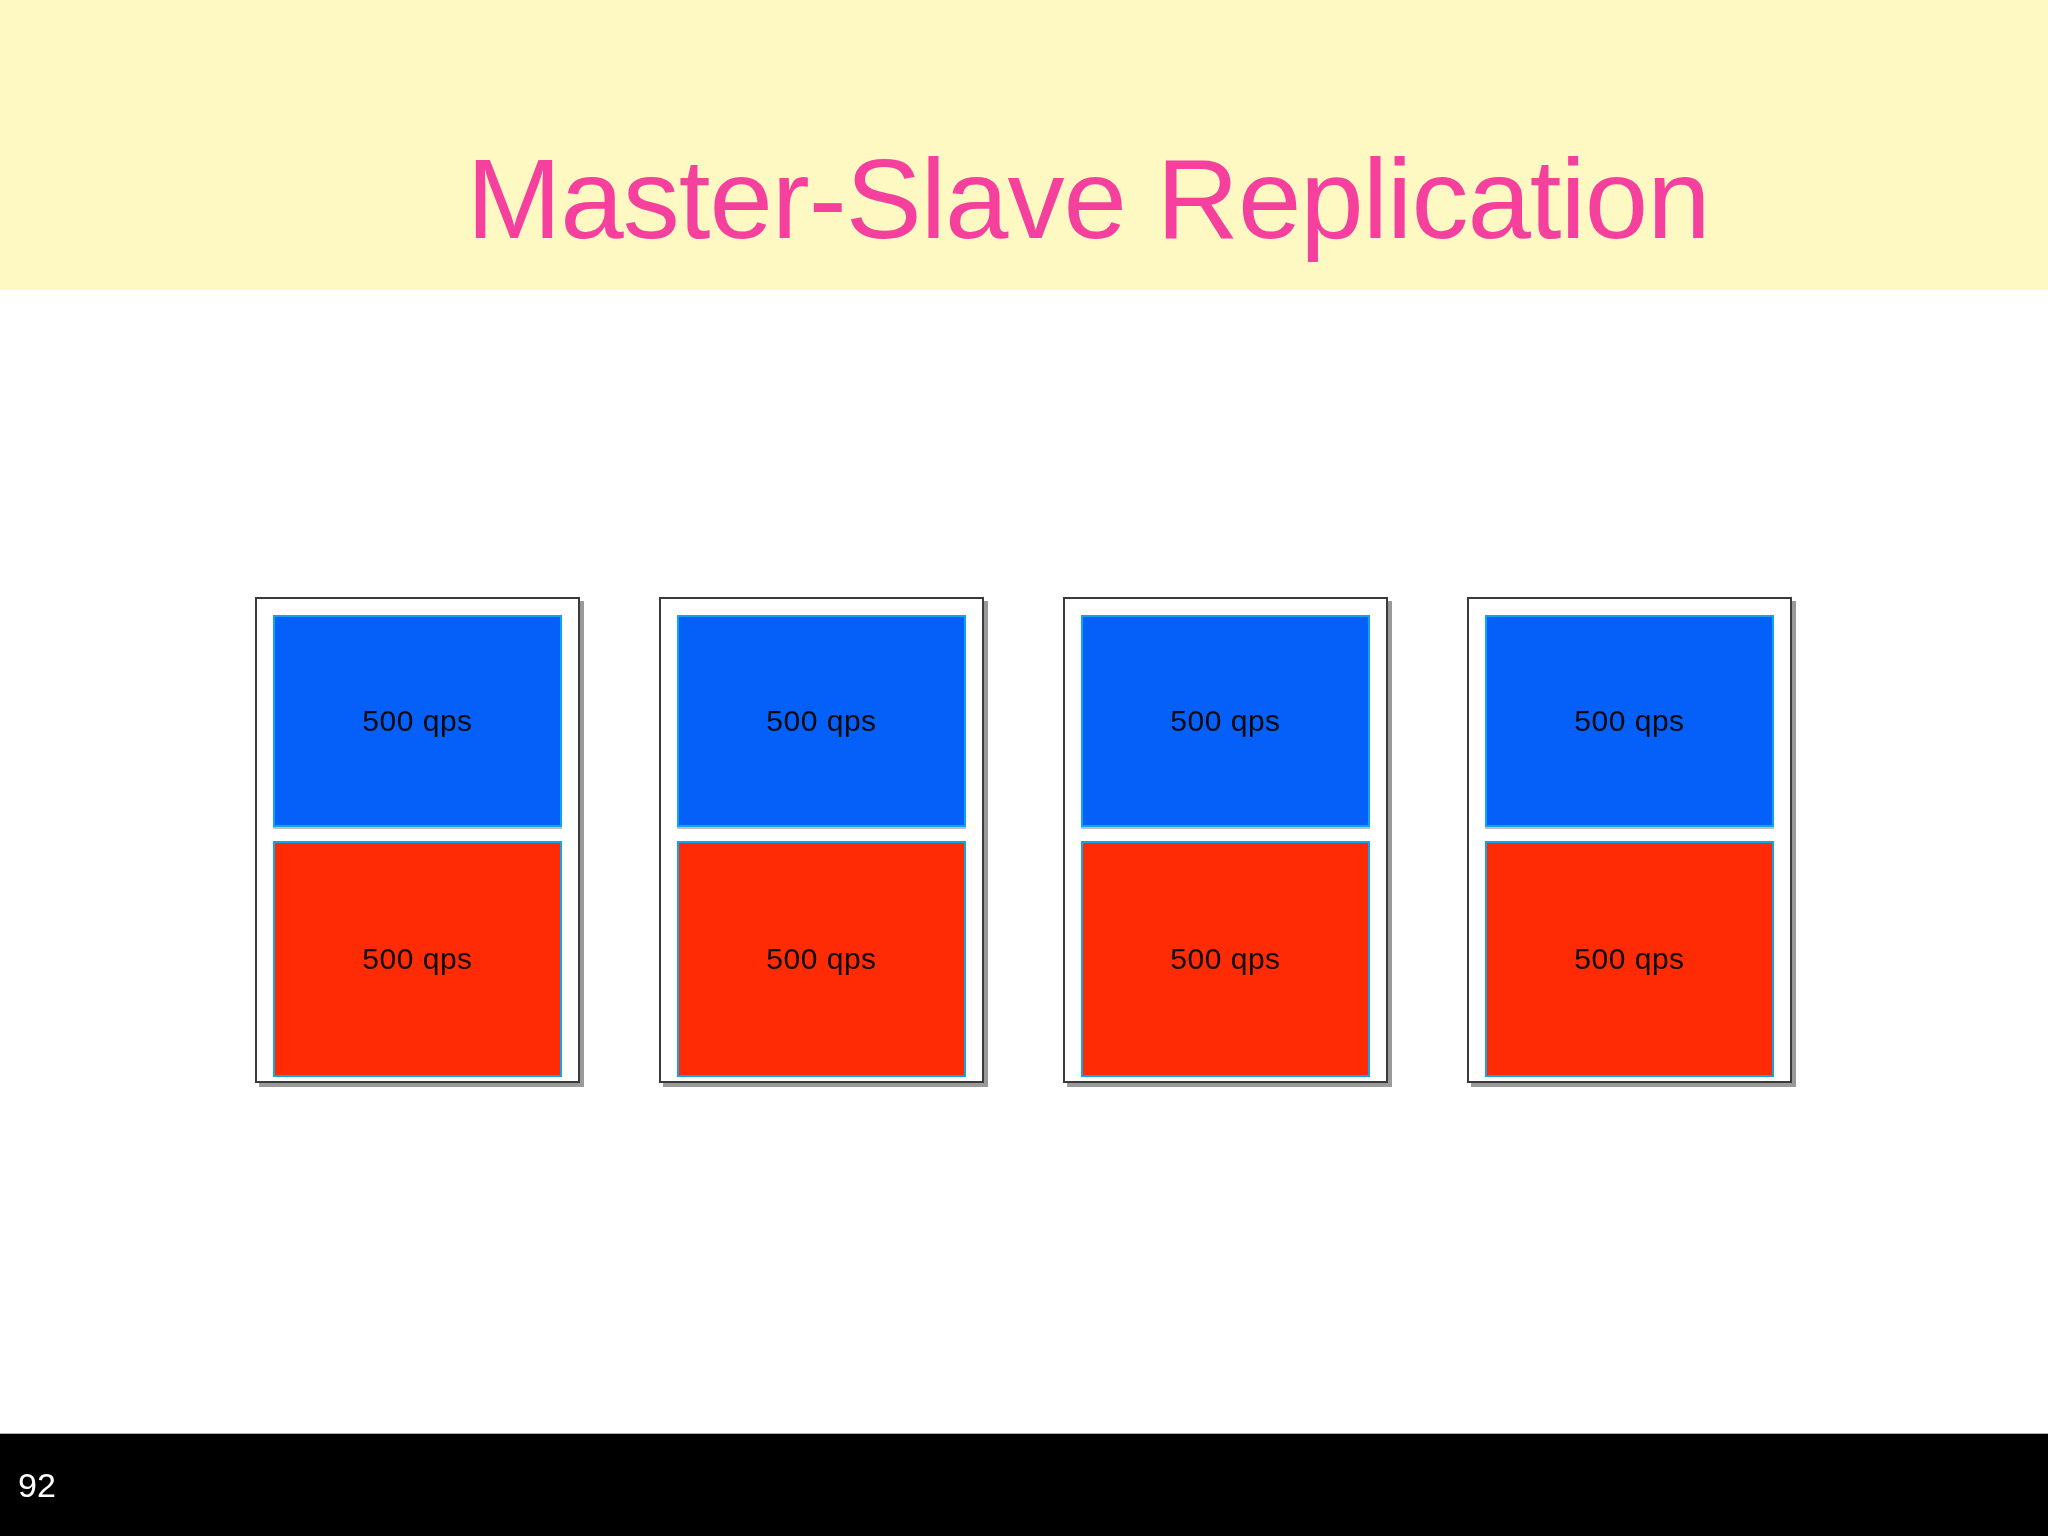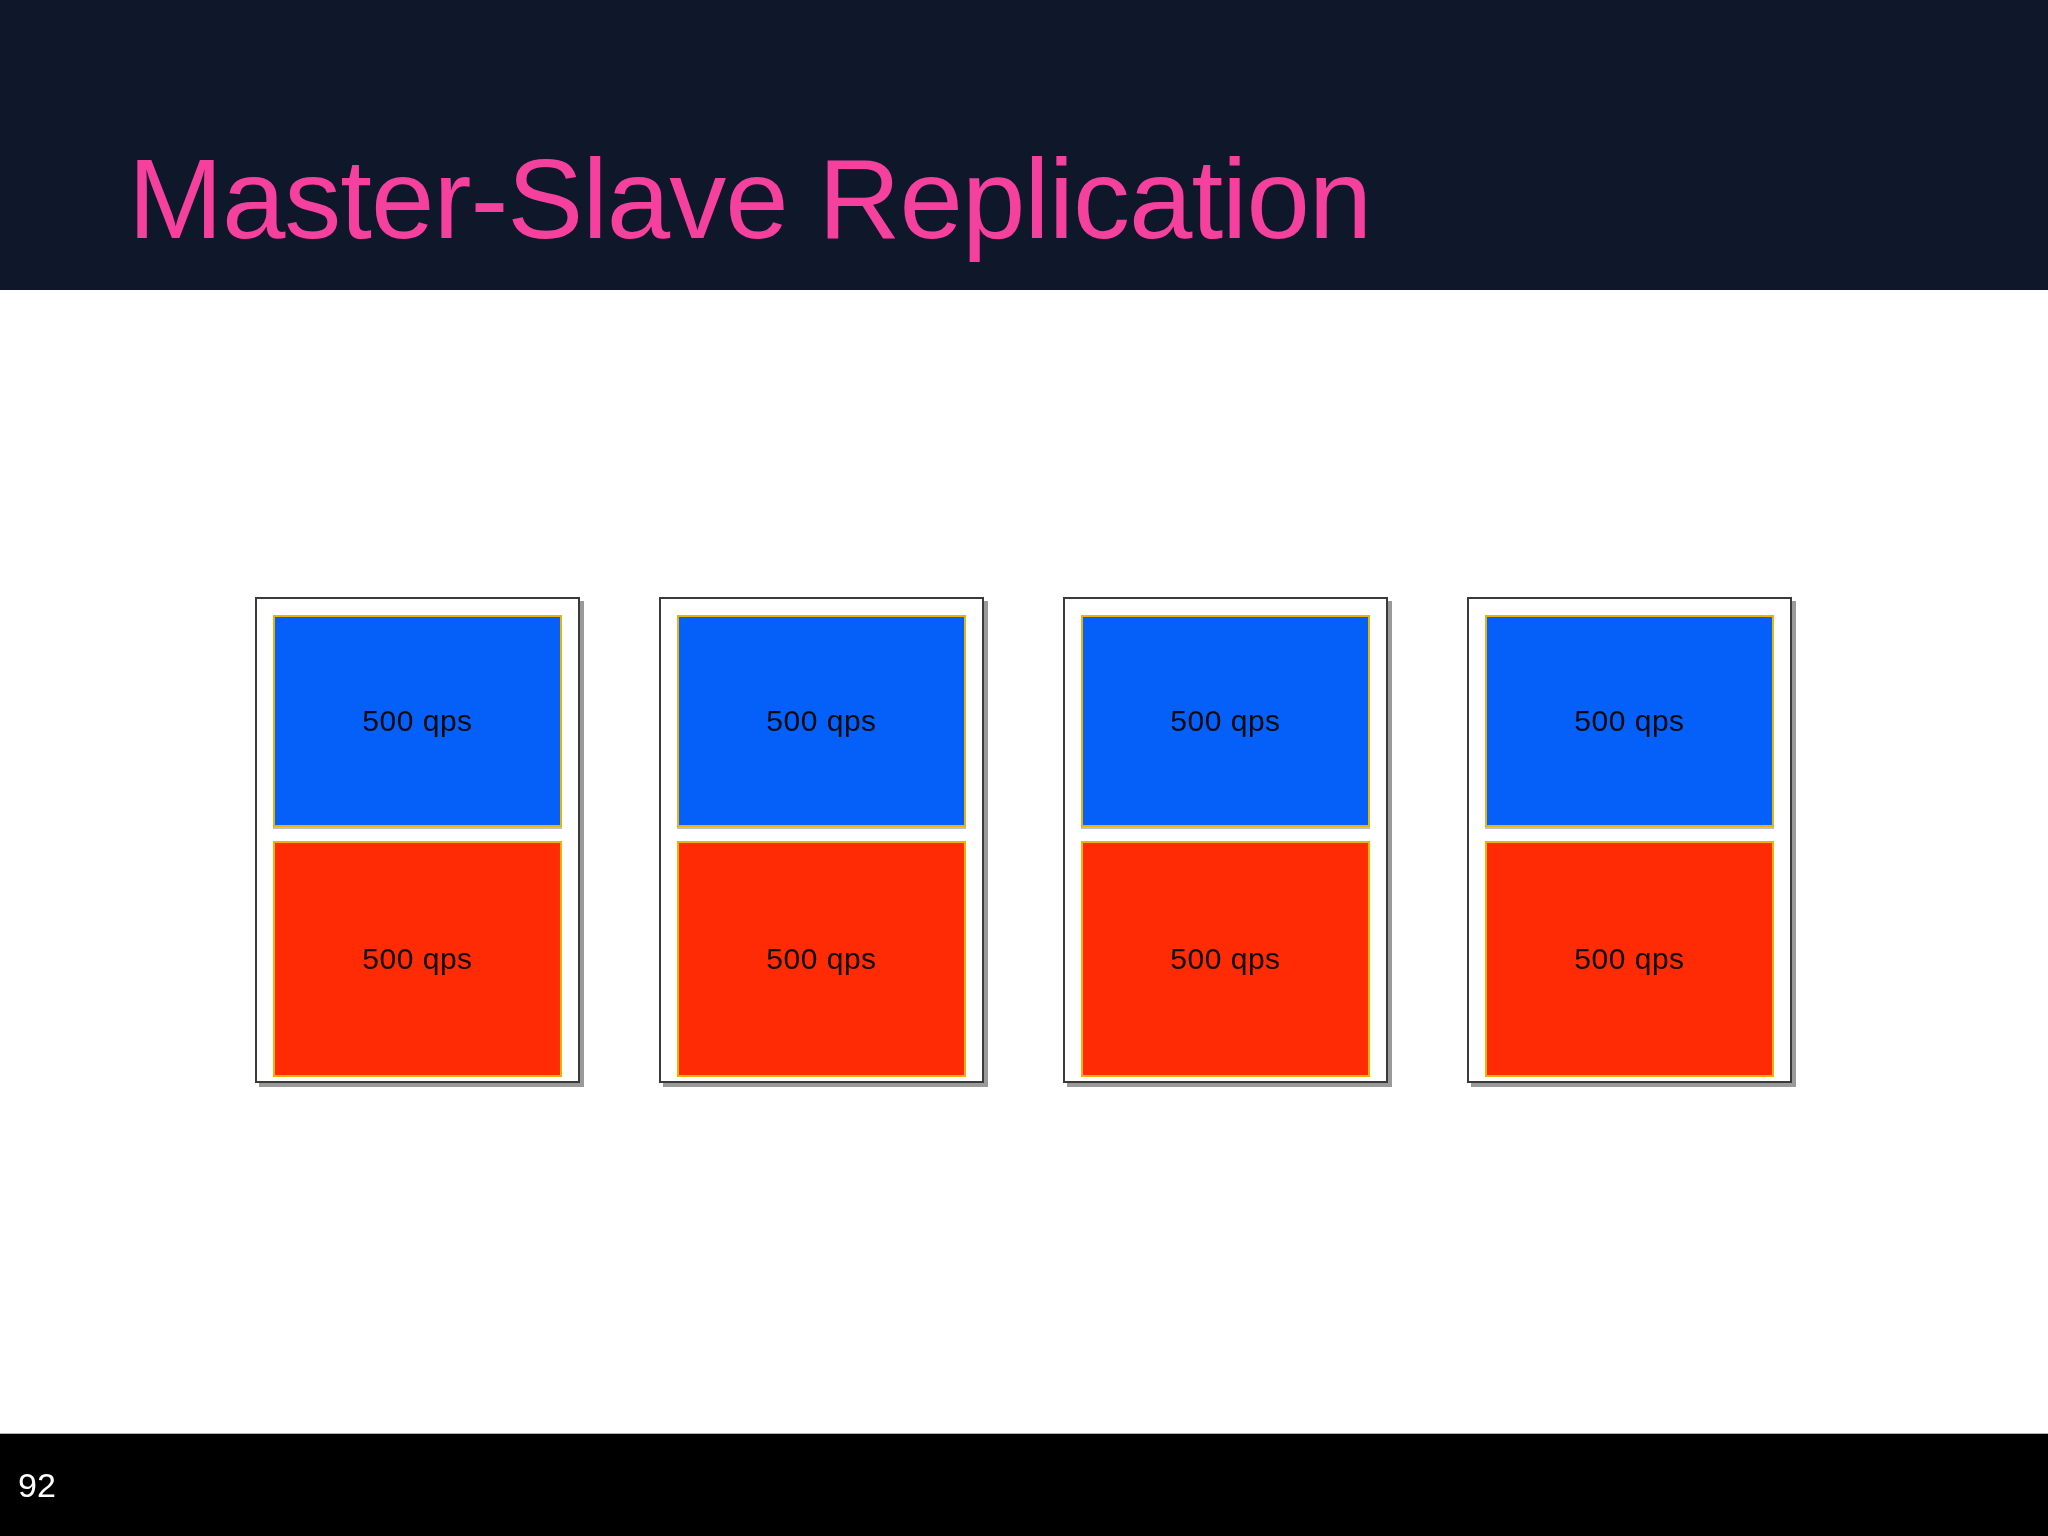--- a/index.html
+++ b/index.html
@@ -16,25 +16,26 @@
     width: 2048px;
     height: 1536px;
     background: #ffffff;
   }
   
   .header {
     position: absolute;
     top: 0; left: 0;
     width: 2048px;
     height: 290px;
-    background: #0f172a;
+    background: #fef9c3;
     display: flex;
     align-items: flex-end;
     box-sizing: border-box;
     padding: 0 0 34px 128px;
+    justify-content: center;
   }
   .title {
     color: #f5409e;
     font-size: 114px;
     line-height: 1;
     font-weight: 400;
     letter-spacing: -1px;
     white-space: nowrap;
   }
   
@@ -51,21 +52,21 @@
     box-sizing: border-box;
     background: #ffffff;
     border: 2px solid #3a3a3a;
     box-shadow: 4px 4px 0 #9a9a9a;
     padding: 16px 16px 0 16px;
     display: flex;
     flex-direction: column;
   }
   .qps-box {
     box-sizing: border-box;
-    border: 2px solid #eab308;
+    border: 2px solid #0ea5e9;
     display: flex;
     align-items: center;
     justify-content: center;
     font-size: 30px;
     color: #0a0a0a;
     letter-spacing: 0.5px;
   }
   .qps-box.blue {
     height: 212px;
     background: #0560fa;

